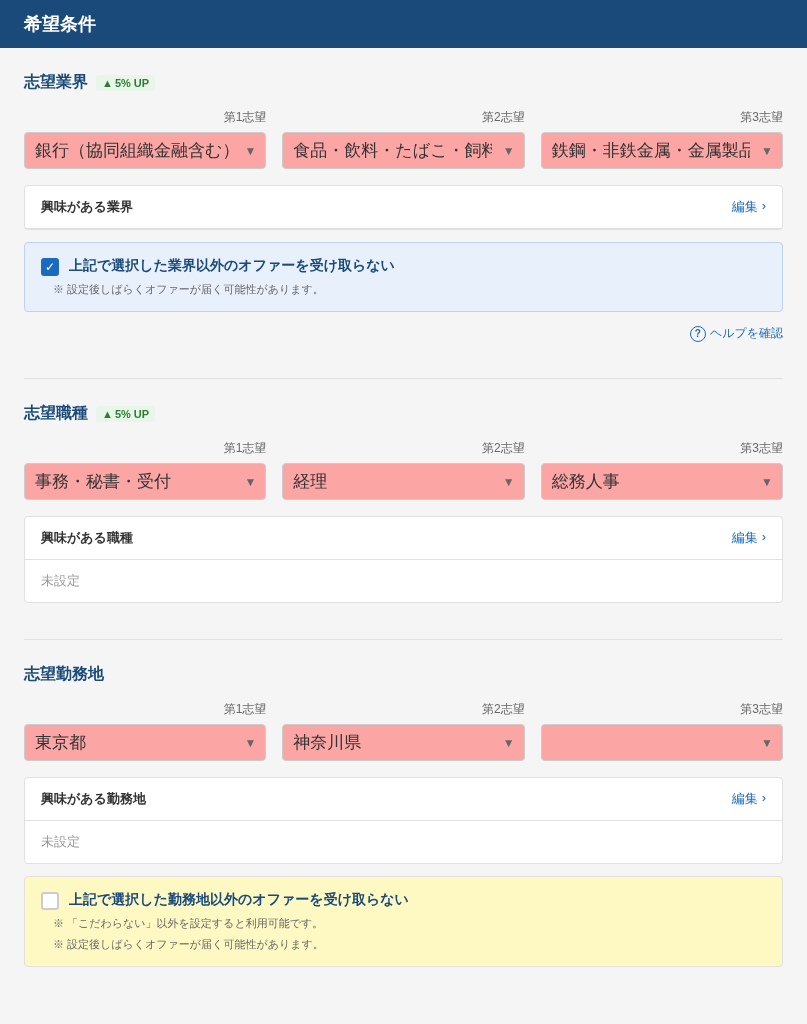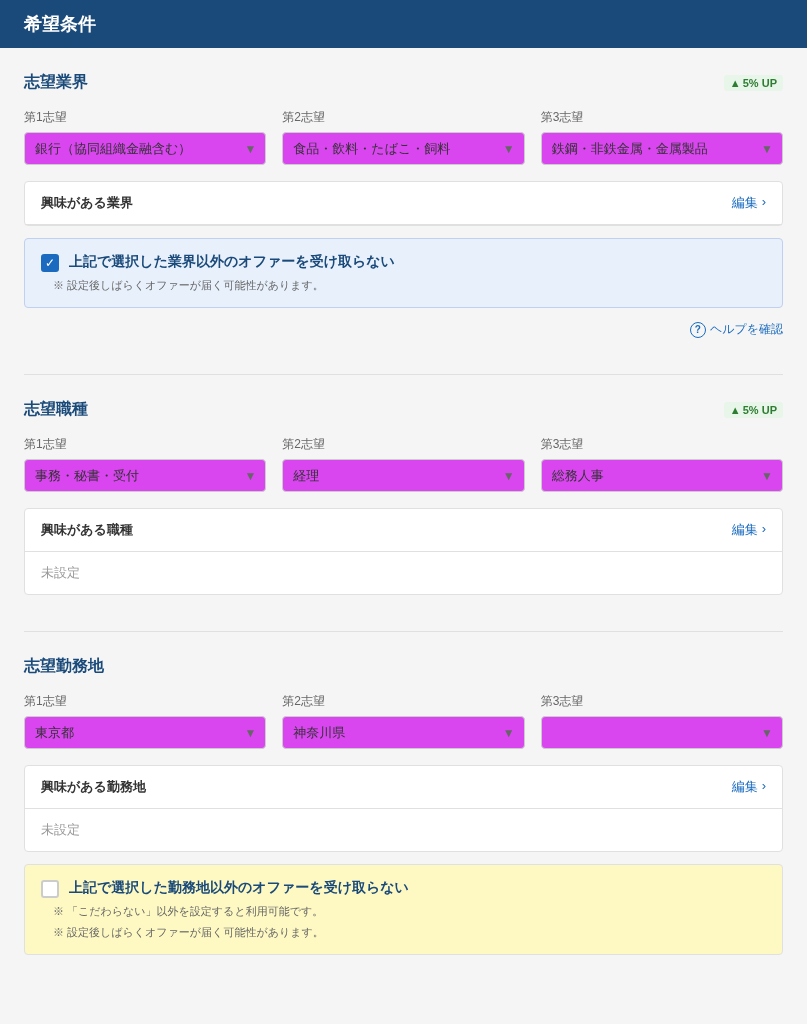--- a/index.html
+++ b/index.html
@@ -25,21 +25,20 @@
       margin-bottom: 36px;
     }
     .section-title {
       font-size: 16px;
       font-weight: bold;
       color: #1a4a7a;
       display: flex;
       align-items: center;
       gap: 8px;
       margin-bottom: 16px;
-      justify-content: space-between;
     }
     .up-badge {
       background: #e8f5e9;
       color: #2e7d32;
       font-size: 11px;
       font-weight: bold;
       padding: 2px 6px;
       border-radius: 3px;
       display: flex;
       align-items: center;
@@ -53,32 +52,33 @@
       gap: 16px;
       margin-bottom: 16px;
     }
     .preference-col {
       flex: 1;
     }
     .pref-label {
       font-size: 12px;
       color: #666;
       margin-bottom: 6px;
+      text-align: right;
     }
     .select-wrapper {
       position: relative;
       width: 100%;
     }
     .select-box {
       width: 100%;
       border: 1px solid #ccc;
       border-radius: 4px;
       padding: 8px 32px 8px 10px;
-      font-size: 13px;
-      background: #d946ef;
+      font-size: 17px;
+      background: #fca5a5;
       appearance: none;
       -webkit-appearance: none;
       cursor: pointer;
       color: #333;
     }
     .select-arrow {
       position: absolute;
       right: 10px;
       top: 50%;
       transform: translateY(-50%);

